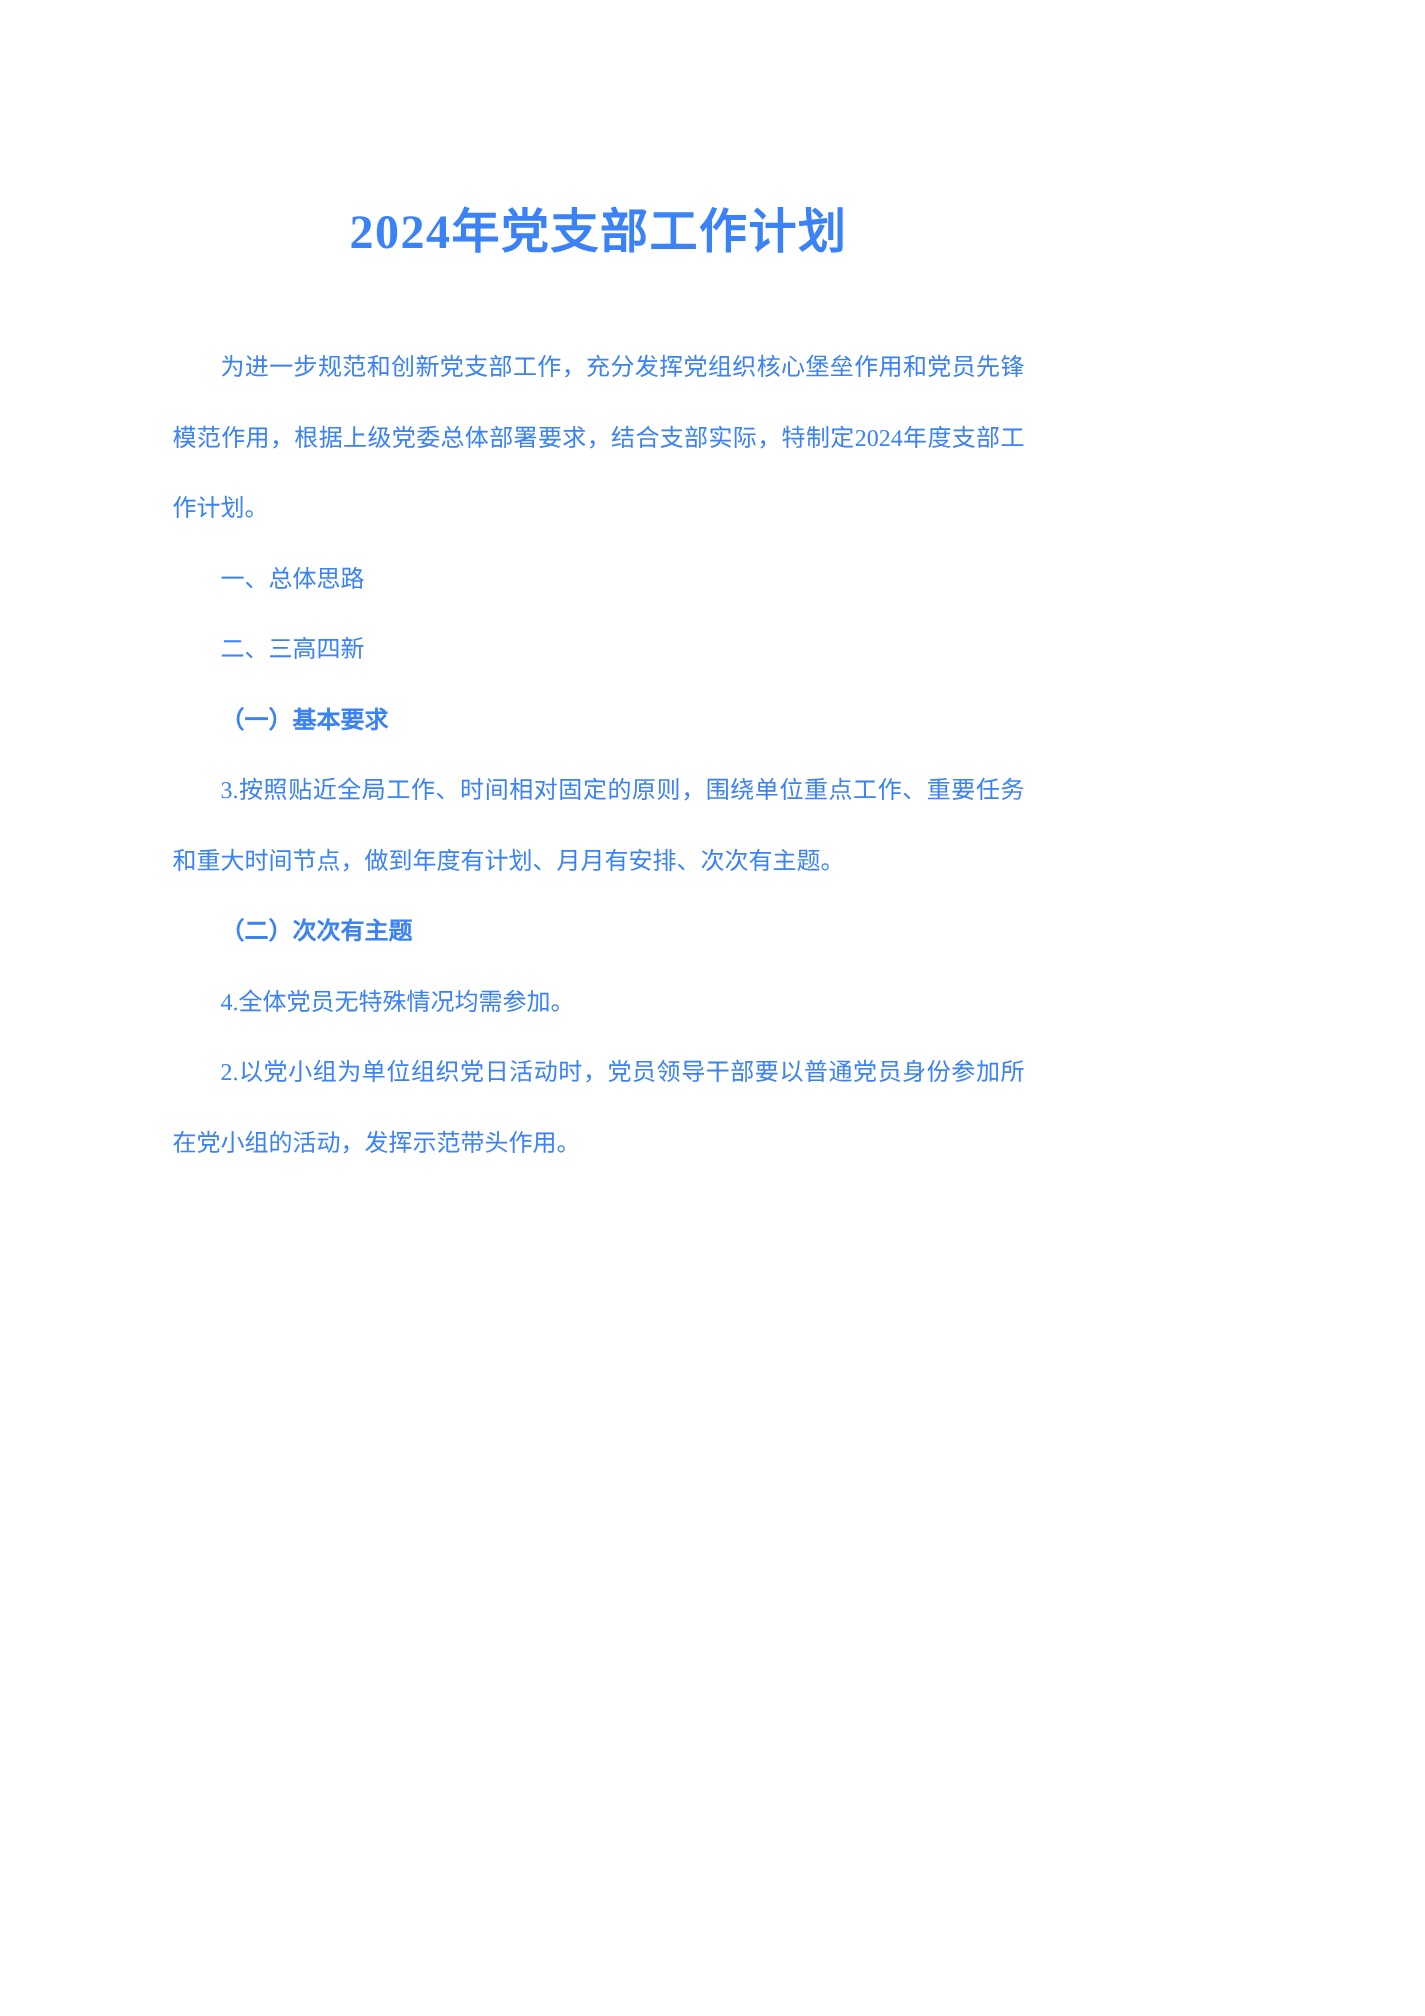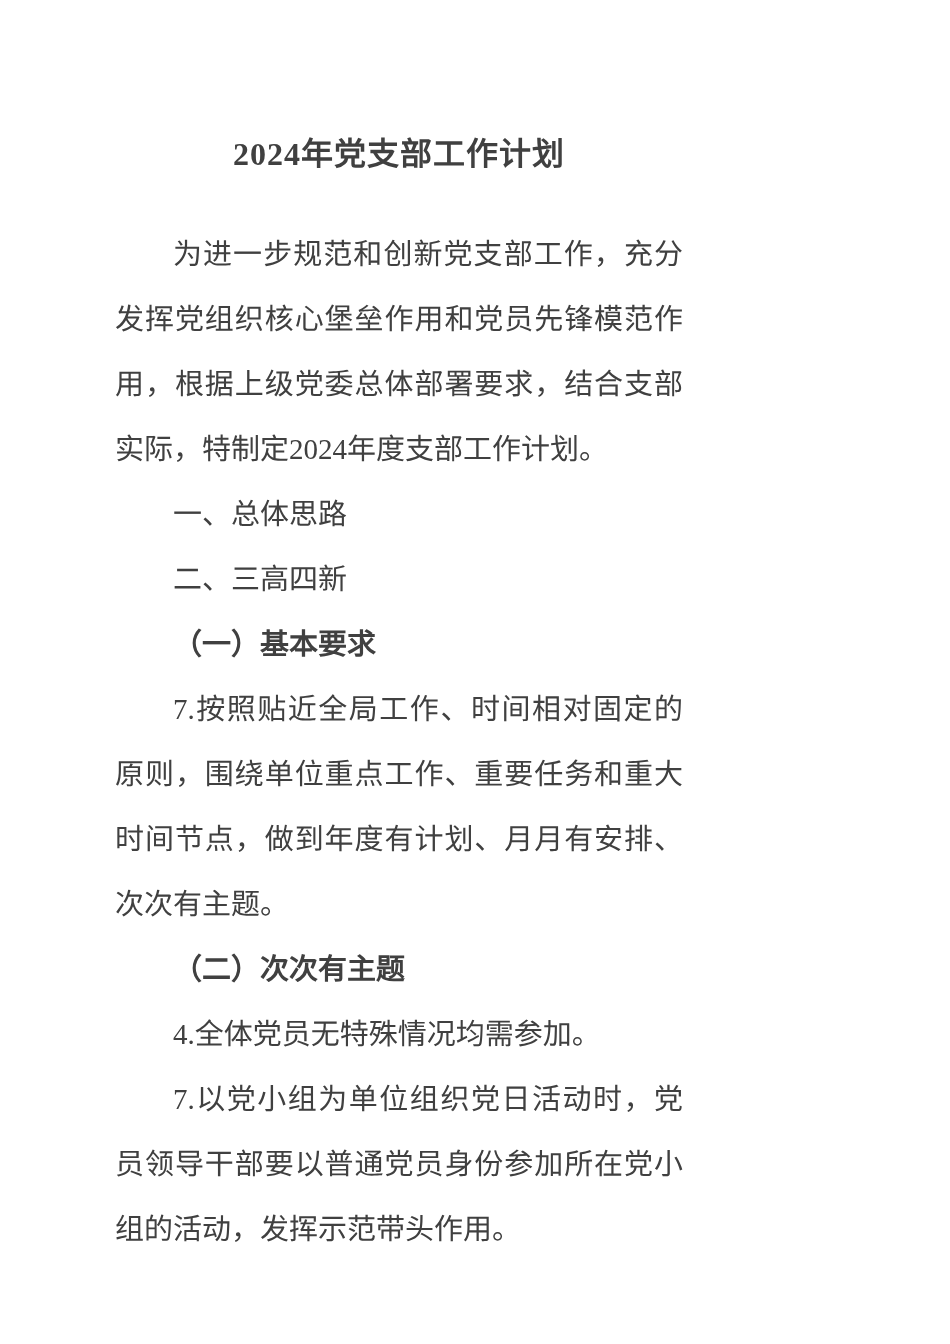--- a/index.html
+++ b/index.html
@@ -7,39 +7,39 @@
     padding: 0;
     background: #ffffff;
   }
   .page {
     position: relative;
     width: 798px;
     height: 1344px;
     background: #ffffff;
     box-sizing: border-box;
     padding: 130px 115px 0 115px;
-    color: #404040;
+    color: #3b82f6;
     font-family: "Liberation Serif", "DejaVu Serif", serif;
     overflow: hidden;
   }
   .doc-title {
     margin: 0 0 44px 0;
     font-size: 32px;
     font-weight: bold;
     line-height: 48px;
     text-align: center;
     font-family: "Liberation Serif", "DejaVu Serif", serif;
     letter-spacing: 1px;
   }
   .para,
   .heading1,
   .heading2 {
     margin: 0;
-    font-size: 29px;
-    line-height: 65px;
+    font-size: 16px;
+    line-height: 47px;
     text-indent: 2em;
     text-align: justify;
     text-align-last: left;
   }
   .para {
     font-weight: normal;
     font-family: "Liberation Serif", "DejaVu Serif", serif;
   }
   .heading1 {
     font-weight: normal;
@@ -59,22 +59,22 @@
 
   <p class="para">为进一步规范和创新党支部工作，充分发挥党组织核心堡垒作用和党员先锋模范作用，根据上级党委总体部署要求，结合支部实际，特制定2024年度支部工作计划。</p>
 
   <h2 class="heading1">一、总体思路</h2>
 
 
   <h2 class="heading1">二、三高四新</h2>
 
   <h3 class="heading2">（一）基本要求</h3>
 
-  <p class="para">7.按照贴近全局工作、时间相对固定的原则，围绕单位重点工作、重要任务和重大时间节点，做到年度有计划、月月有安排、次次有主题。</p>
+  <p class="para">3.按照贴近全局工作、时间相对固定的原则，围绕单位重点工作、重要任务和重大时间节点，做到年度有计划、月月有安排、次次有主题。</p>
 
 
   <h3 class="heading2">（二）次次有主题</h3>
 
   <p class="para">4.全体党员无特殊情况均需参加。</p>
 
-  <p class="para">7.以党小组为单位组织党日活动时，党员领导干部要以普通党员身份参加所在党小组的活动，发挥示范带头作用。</p>
+  <p class="para">2.以党小组为单位组织党日活动时，党员领导干部要以普通党员身份参加所在党小组的活动，发挥示范带头作用。</p>
 
 </div>
 
 </body></html>

